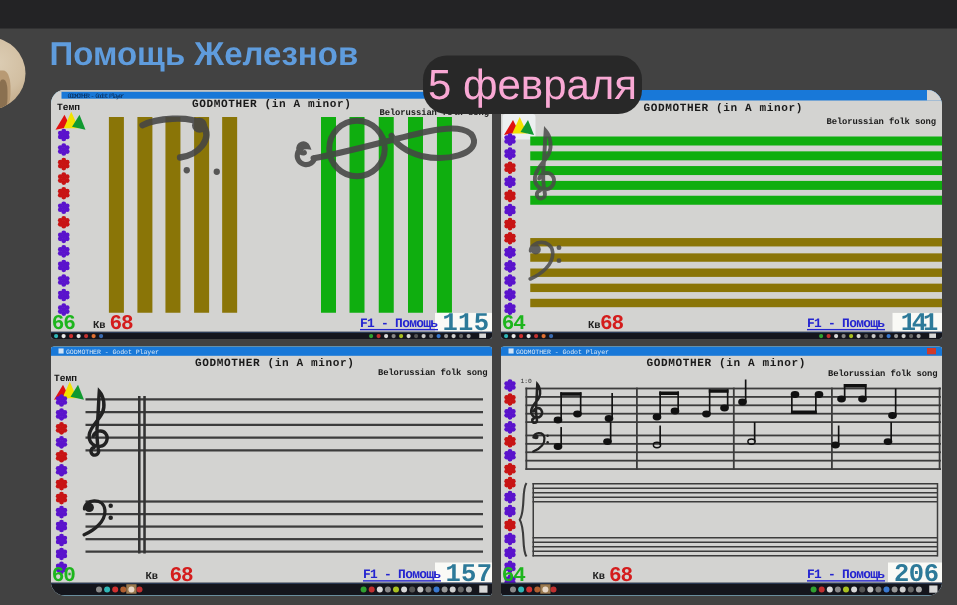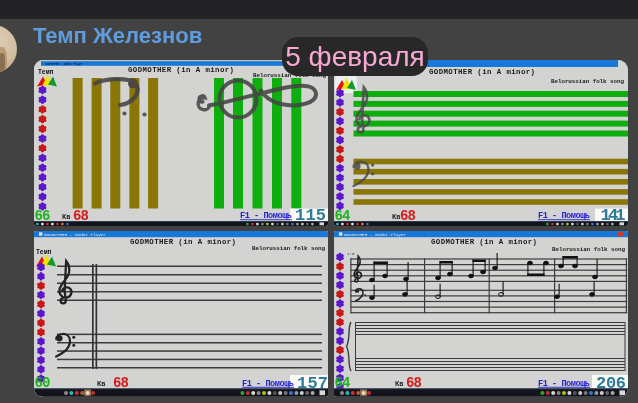--- a/index.html
+++ b/index.html
@@ -12,21 +12,21 @@
 #tr{left:334px;top:60px;width:294px;height:166px;border-top-right-radius:10px}
 #bl{left:34px;top:231px;width:294px;height:166px;border-bottom-left-radius:9px}
 #br{left:334px;top:231px;width:294px;height:166px;border-bottom-right-radius:9px}
 .chip{position:absolute;left:282px;top:37px;width:146px;height:39px;background:#282828;border-radius:16px;color:#f9a8d4;font-size:28px;text-align:center;line-height:39px}
 </style></head><body>
 <div class="topstrip"></div>
 <div class="avatar">
     <div class="m1"></div>
     <div class="m2"></div>
   </div>
-<div class="uname">Темп Железнов</div>
+<div class="uname">Помощь Железнов</div>
 <div class="img" id="tl"><svg width="294" height="166" viewBox="0 0 294 166">
       <rect width="294" height="166" fill="#d3d3d1"></rect>
       <rect x="0" y="0" width="294" height="1.2" fill="#c2c2c0"></rect>
       <rect x="7" y="1.2" width="287" height="4.6" fill="#1878d8"></rect>
       <text x="11" y="5.3" font-family="Liberation Mono" font-size="4.4" fill="#0a2f5c" textLength="38">GODMOTHER - Godot Player</text>
       <text x="147" y="11.5" text-anchor="middle" font-family="Liberation Mono" font-size="7.4" font-weight="bold" fill="#1a1a1a" textLength="106">GODMOTHER (in A minor)</text>
       <text x="219" y="16.8" font-family="Liberation Mono" font-size="5.9" font-weight="bold" fill="#1a1a1a" textLength="73">Belorussian folk song</text>
       <text x="4" y="13.5" font-family="Liberation Mono" font-size="6.4" font-weight="bold" fill="#111">Темп</text>
       <g transform="translate(4,15.5) scale(1.0)">
         <path d="M-1,11 L5,1 L9,9 Z" fill="#e01010"></path>

